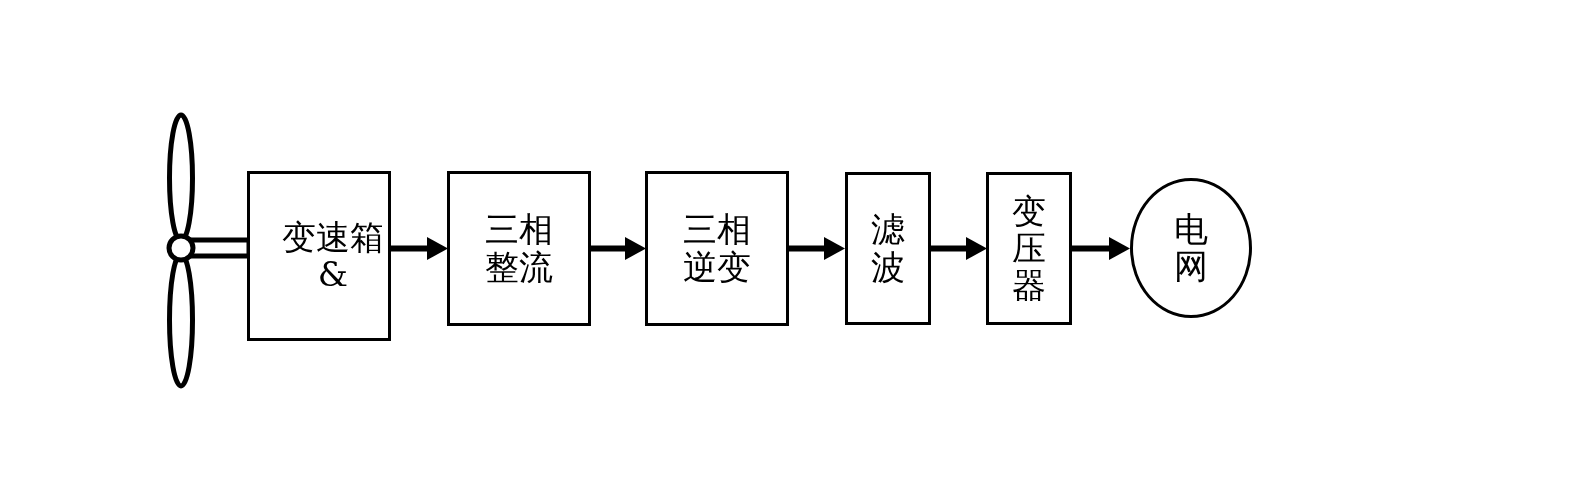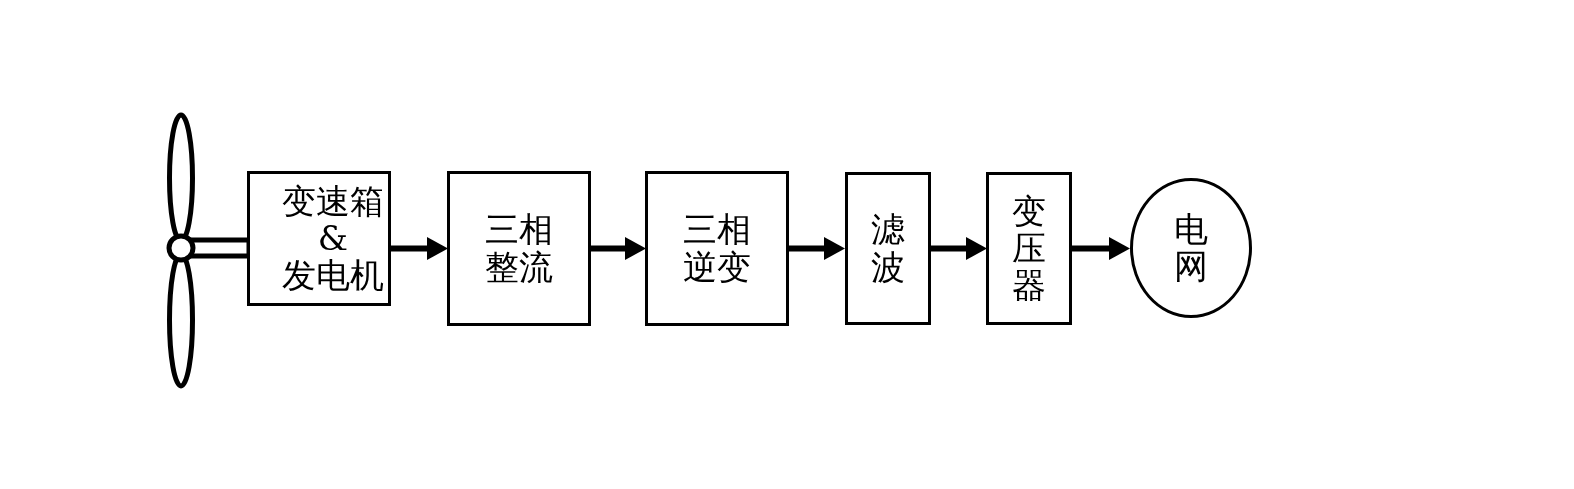--- a/index.html
+++ b/index.html
@@ -94,24 +94,23 @@
         <rect x="930" y="245.5" width="41" height="6"></rect>
         <polygon points="966,237 987,248.5 966,260"></polygon>
       </g>
       <g>
         <rect x="1071" y="245.5" width="43" height="6"></rect>
         <polygon points="1109,237 1130,248.5 1109,260"></polygon>
       </g>
     </g>
   </svg>
 
-  <div class="node-box" style="left:247px; top:171px; width:144px; height:135px;padding-left:28px;">
+  <div class="node-box" style="left:247px; top:171px; width:144px; height:170px;padding-left:28px;">
     <span class="node-line">变速箱</span>
     <span class="node-line">&amp;</span>
-    <span class="node-line">发电机</span>
   </div>
 
   <div class="node-box" style="left:447px; top:171px; width:144px; height:155px;">
     <span class="node-line">三相</span>
     <span class="node-line">整流</span>
   </div>
 
   <div class="node-box" style="left:645px; top:171px; width:144px; height:155px;">
     <span class="node-line">三相</span>
     <span class="node-line">逆变</span>

